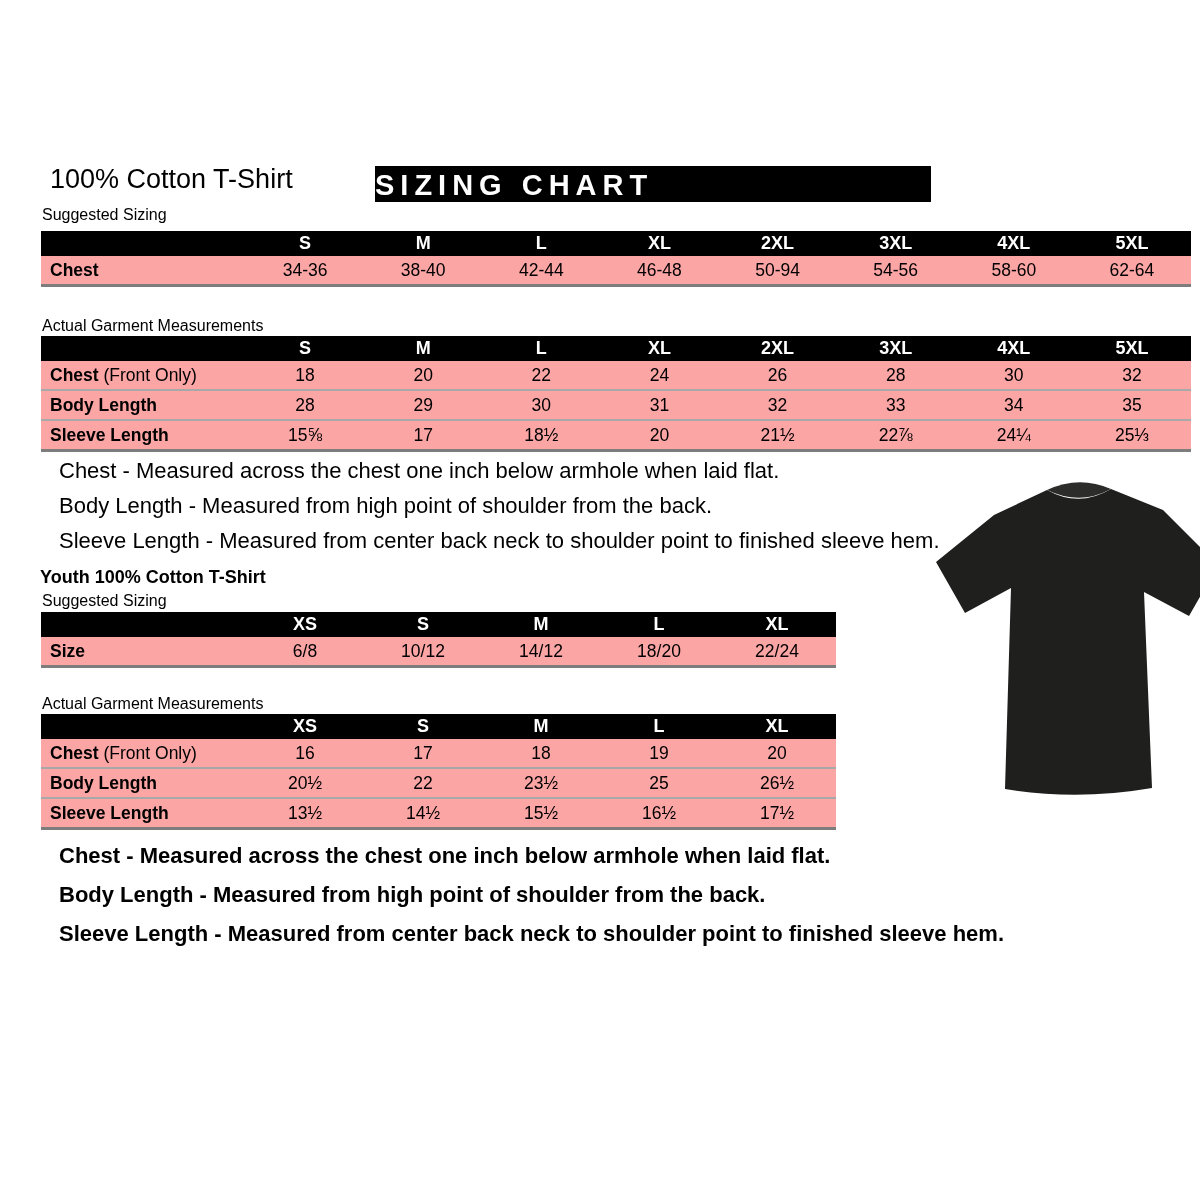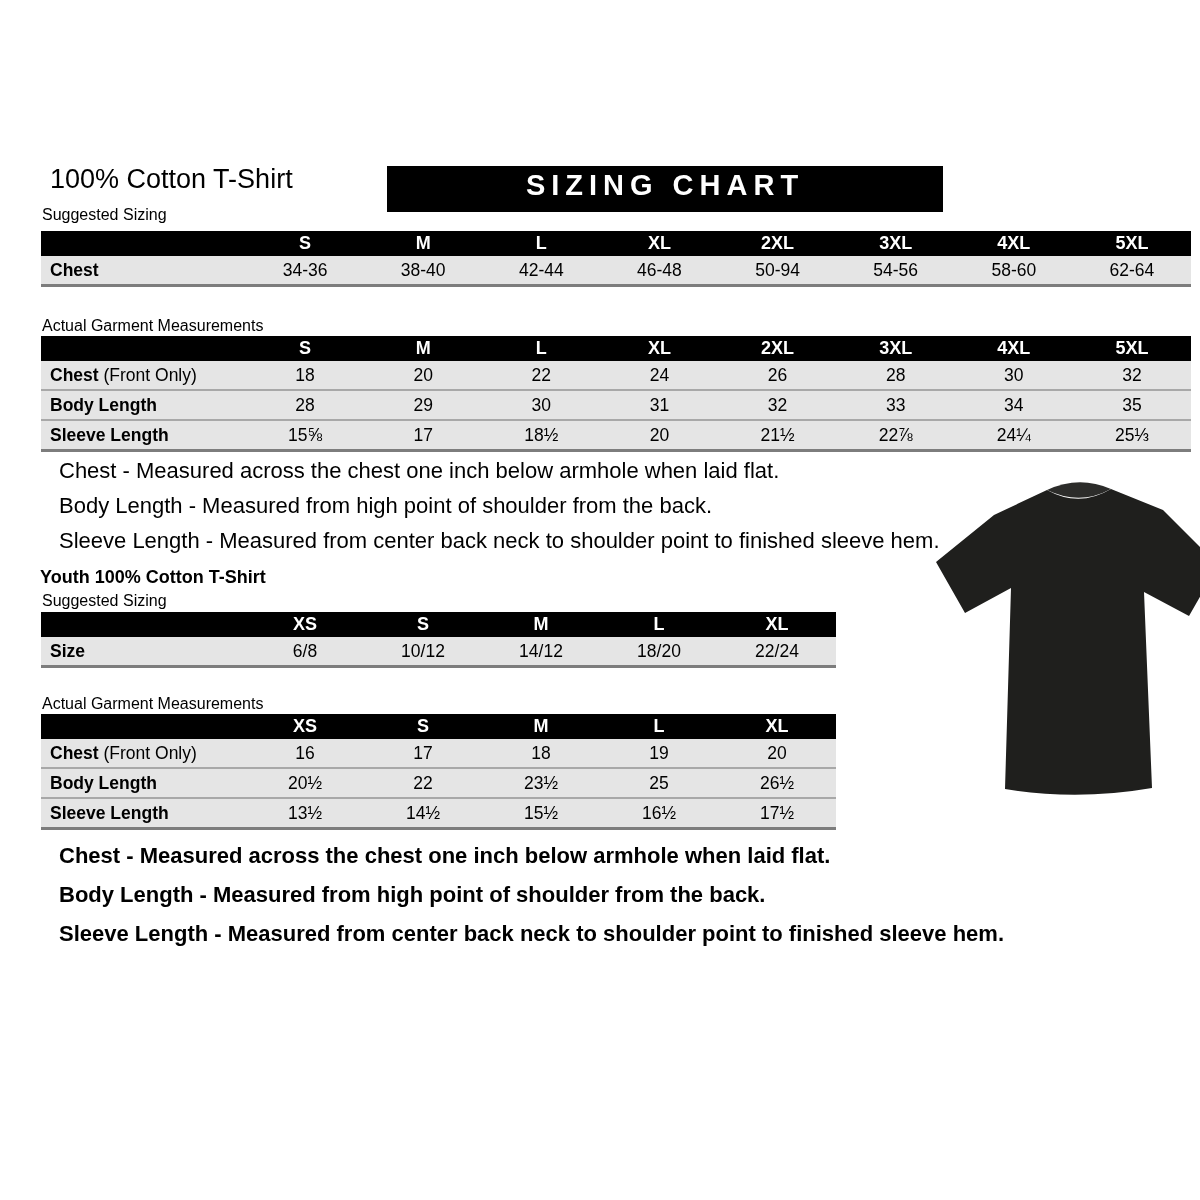--- a/index.html
+++ b/index.html
@@ -1,27 +1,27 @@
 <!DOCTYPE html>
 <html><head>
 <meta charset="utf-8">
 <style>
   html, body { margin:0; padding:0; background:#ffffff; }
   body { width:1200px; height:1200px; font-family:"Liberation Sans", sans-serif; color:#000; }
   .canvas { position:relative; width:1200px; height:1200px; overflow:hidden; background:#fff;margin-left:36px; }
 
   .adult-title { position:absolute; left:14px; top:164px; font-size:27px; font-weight:500; }
-  .banner { position:absolute; left:351px; top:166px; width:556px; height:46px; background:#000;
-            color:#fff; font-weight:bold; font-size:29px; letter-spacing:6px; text-align:center; line-height:39px; }
+  .banner { position:absolute; left:339px; top:166px; width:556px; height:36px; background:#000;
+            color:#fff; font-weight:bold; font-size:29px; letter-spacing:6px; text-align:left; line-height:39px; }
   .section-label { position:absolute; font-size:16px; }
   .youth-title { position:absolute; left:4px; top:567px; font-size:18px; font-weight:bold; }
 
   .sz-table { position:absolute; }
   .t-head { display:flex; background:#000; color:#fff; font-weight:bold; font-size:18px; height:25px; align-items:center; }
-  .t-row  { display:flex; font-size:17.5px; height:28px; align-items:center; border-bottom:2px solid #a8a8a8; background:#e5e5e5; }
+  .t-row  { display:flex; font-size:17.5px; height:28px; align-items:center; border-bottom:2px solid #a8a8a8; background:#fca5a5; }
   .t-row:last-child { border-bottom:3px solid #7d7d7d; }
   .t-label { width:205px; padding-left:9px; box-sizing:border-box; white-space:nowrap; }
   .t-label b { font-weight:bold; }
   .t-col { flex:1; text-align:center; }
 
   .notes { position:absolute; left:23px; font-size:22px; }
   .notes p { margin:0 0 9px 0; }
   .notes-bold p { margin:0 0 13px 0; font-weight:600; }
 
   .tshirt { position:absolute; left:895px; top:470px; width:300px; height:345px; }

